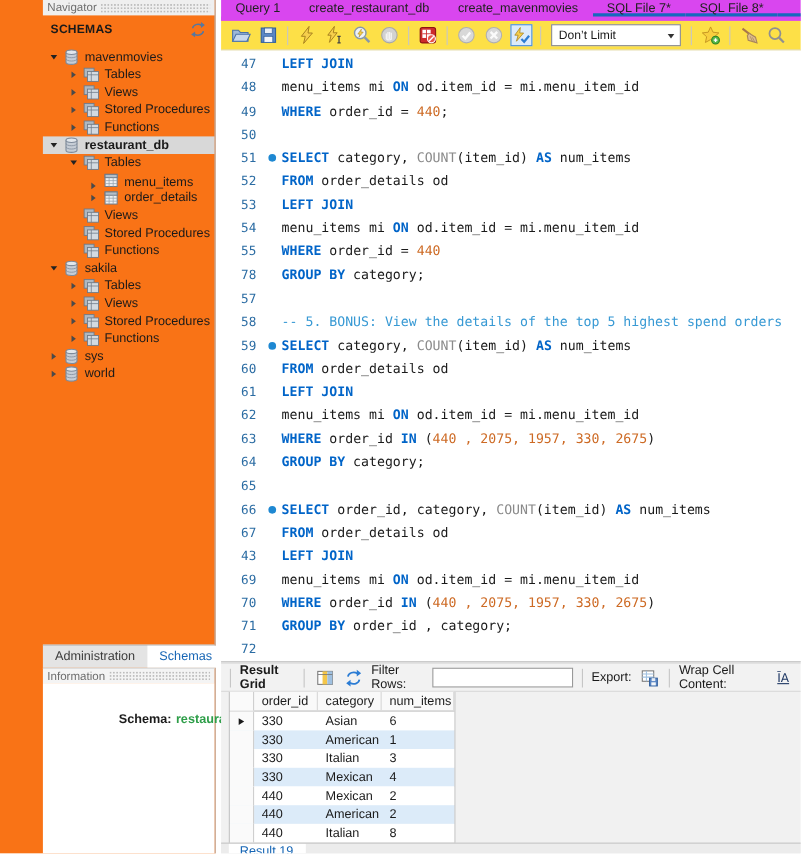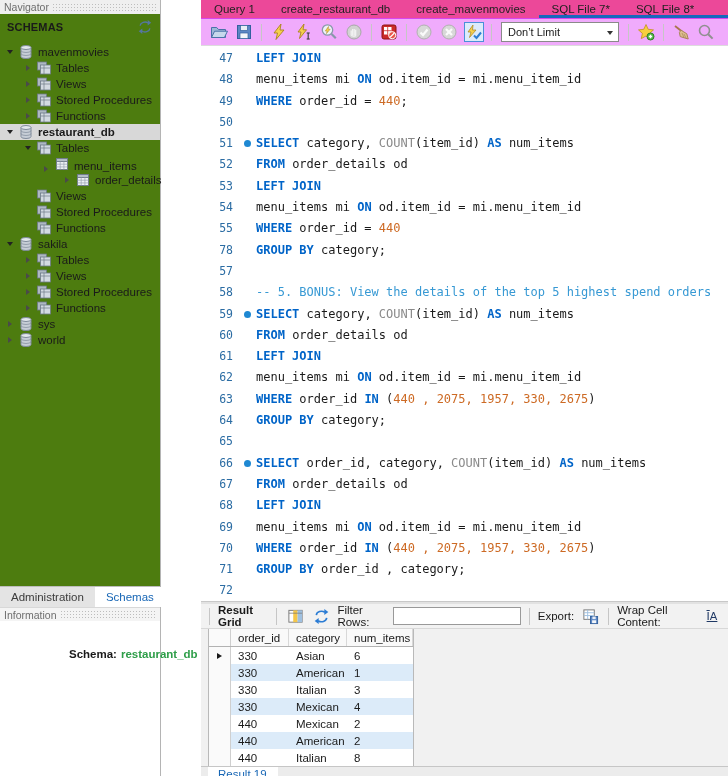--- a/index.html
+++ b/index.html
@@ -1,20 +1,20 @@
 <!DOCTYPE html>
 <html><head>
 <meta charset="utf-8">
 <style>
 * { margin:0; padding:0; box-sizing:border-box; }
 html,body { width:728px; height:776px; overflow:hidden; }
 body { position:relative; font-family:"Liberation Sans",sans-serif; font-size:11.5px; color:#1a1a1a; background:#fff; }
 
 
-#sidebar { position:absolute; left:0; top:0; width:161px; height:776px; background:#4d7c0f; border-right:1px solid #b4b4b4; display:flex; flex-direction:column; }
+#sidebar { position:absolute; left:0; top:0; width:196px; height:776px; background:#f97316; border-right:1px solid #b4b4b4; display:flex; flex-direction:column;padding-left:39px; }
 .titlebar { height:14px; background:#efefef; display:flex; align-items:center; padding:0 4px; color:#6e6e6e; font-size:10.5px; flex:none; }
 .dots { flex:1; height:9px; margin-left:3px; background-image:radial-gradient(circle,#bdbdbd 0.8px,transparent 1px); background-size:3px 3px; }
 .schemas-header { height:26px; display:flex; align-items:center; padding:0 7px; flex:none; }
 .schemas-header b { font-size:11px; letter-spacing:.2px; }
 .schemas-header .sp { flex:1; }
 .filter-row { height:27px; display:flex; align-items:center; padding:0 5px; gap:4px; flex:none; }
 .filter-input { flex:1; height:20px; border:1px solid #9a9a9a; padding:0 5px; font-size:11.5px; font-family:inherit; color:#222; outline:none; }
 .filter-input::placeholder { color:#8a8a8a; }
 #tree { padding-top:4px; flex:none; }
 .tree-item { height:16px; display:flex; align-items:center; cursor:default; }
@@ -30,26 +30,26 @@
 #sidebar-tabs { height:21px; background:#e4e4e4; border-top:1px solid #bdbdbd; display:flex; flex:none; }
 .side-tab { display:flex; align-items:center; padding:0 11px; color:#3c3c3c; }
 .side-tab.active { background:#fff; color:#1766b5; }
 #info-bar { border-top:1px solid #d8d8d8; background:#f4f4f4; }
 #schema-area { height:155px; background:#fff; padding-top:27px; flex:none; }
 .schema-line { padding-left:69px; white-space:nowrap; font-weight:bold; font-size:11.5px; }
 .schema-line .val { margin-left:4px; }
 
 
 #main { position:absolute; left:201px; top:0; width:527px; height:776px; display:flex; flex-direction:column; }
-#tab-strip { height:19px; background:#ec4899; display:flex; border-bottom:1px solid #d946ef; flex:none; }
+#tab-strip { height:19px; background:#d946ef; display:flex; border-bottom:4px solid #d946ef; flex:none; }
 .ed-tab { display:flex; align-items:center; padding:0 13px; font-size:11.5px; color:#222; white-space:nowrap; }
 .ed-tab.underlined, .tab-filler { box-shadow:inset 0 -3px 0 #1669bd; }
 .tab-filler { flex:1; }
 
-#toolbar { height:27px; background:#f0abfc; border-bottom:1px solid #dcdcdc; display:flex; align-items:center; padding:0 4px 0 8px; gap:5px; flex:none; }
+#toolbar { height:27px; background:#fde047; border-bottom:1px solid #dcdcdc; display:flex; align-items:center; padding:0 4px 0 8px; gap:5px; flex:none; }
 .tool { width:20px; height:20px; display:flex; align-items:center; justify-content:center; flex:none; }
 .tool svg { width:18px; height:18px; display:block; }
 .tool.selected { border:1px solid #4a90d9; background:#dcebfb; }
 .tsep { width:1px; height:17px; background:#c6c6c6; margin:0 2px; flex:none; }
 .limit-dd { width:118px; height:20px; background:#fff; border:1px solid #8a8a8a; display:flex; align-items:center; font-size:11px; padding-left:6px; position:relative; margin:0 2px; flex:none; }
 .limit-dd .caret { position:absolute; right:5px; top:8px; width:0; height:0; border-left:3.5px solid transparent; border-right:3.5px solid transparent; border-top:4px solid #333; }
 
 #editor { flex:1; background:#fff; overflow:hidden; font-family:"DejaVu Sans Mono",monospace; font-size:12px; padding-top:2px; }
 .code-row { display:flex; height:21.3px; line-height:21.3px; }
 .ln { width:38px; text-align:right; padding-right:6px; color:#2b6ca3; flex:none; font-size:11.5px; }
@@ -208,21 +208,21 @@
             <g stroke="#98a4b0" stroke-width="0.7">
               <line x1="2.5" y1="8.2" x2="13.5" y2="8.2"></line>
               <line x1="2.5" y1="10.9" x2="13.5" y2="10.9"></line>
               <line x1="6.2" y1="5.5" x2="6.2" y2="13.5"></line>
               <line x1="9.9" y1="5.5" x2="9.9" y2="13.5"></line>
             </g>
           </svg>
         </span>
         <span class="lbl">menu_items</span>
       </div>
-      <div class="tree-item" style="padding-left: 40px; margin-left: 21px;">
+      <div class="tree-item" style="padding-left: 40px;">
         <span class="arrow-slot">
           <span class="tri-right"></span>
         </span>
         <span class="tree-icon">
           <svg viewBox="0 0 16 16">
             <rect x="2.5" y="2.5" width="11" height="11" fill="#eef1f4" stroke="#6e7a88" stroke-width="0.9"></rect>
             <rect x="2.5" y="2.5" width="11" height="3" fill="#b4bec8" stroke="#6e7a88" stroke-width="0.9"></rect>
             <g stroke="#98a4b0" stroke-width="0.7">
               <line x1="2.5" y1="8.2" x2="13.5" y2="8.2"></line>
               <line x1="2.5" y1="10.9" x2="13.5" y2="10.9"></line>
@@ -609,21 +609,21 @@
           <span class="dot"></span>
         </span>
         <span class="code"><span class="kw">SELECT</span><span> order_id, category, </span><span class="f">COUNT</span><span>(item_id) </span><span class="kw">AS</span><span> num_items</span></span>
       </div>
       <div class="code-row">
         <span class="ln">67</span>
         <span class="mk"></span>
         <span class="code"><span class="kw">FROM</span><span> order_details od</span></span>
       </div>
       <div class="code-row">
-        <span class="ln">68</span>
+        <span class="ln">43</span>
         <span class="mk"></span>
         <span class="code"><span class="kw">LEFT JOIN</span></span>
       </div>
       <div class="code-row">
         <span class="ln">69</span>
         <span class="mk"></span>
         <span class="code"><span>menu_items mi </span><span class="kw">ON</span><span> od.item_id = mi.menu_item_id</span></span>
       </div>
       <div class="code-row">
         <span class="ln">70</span>

